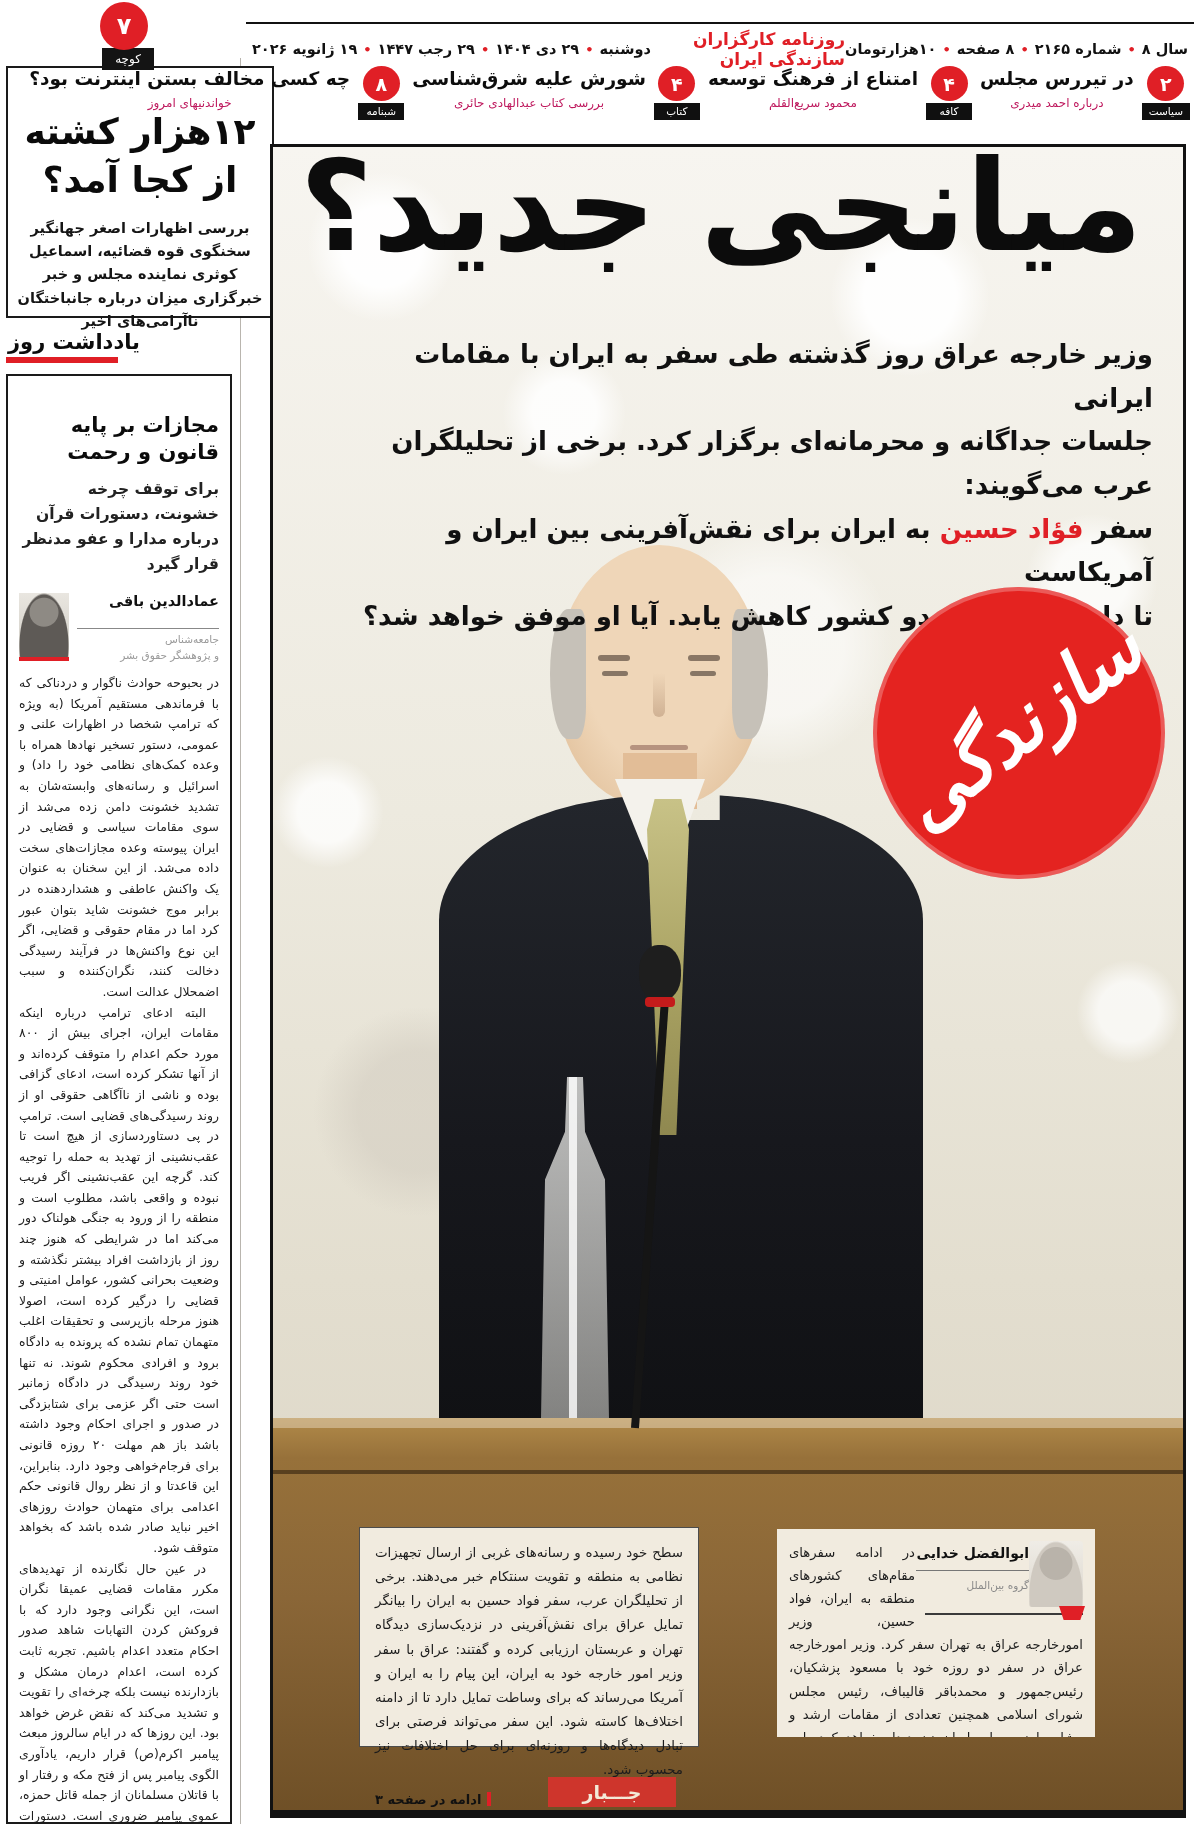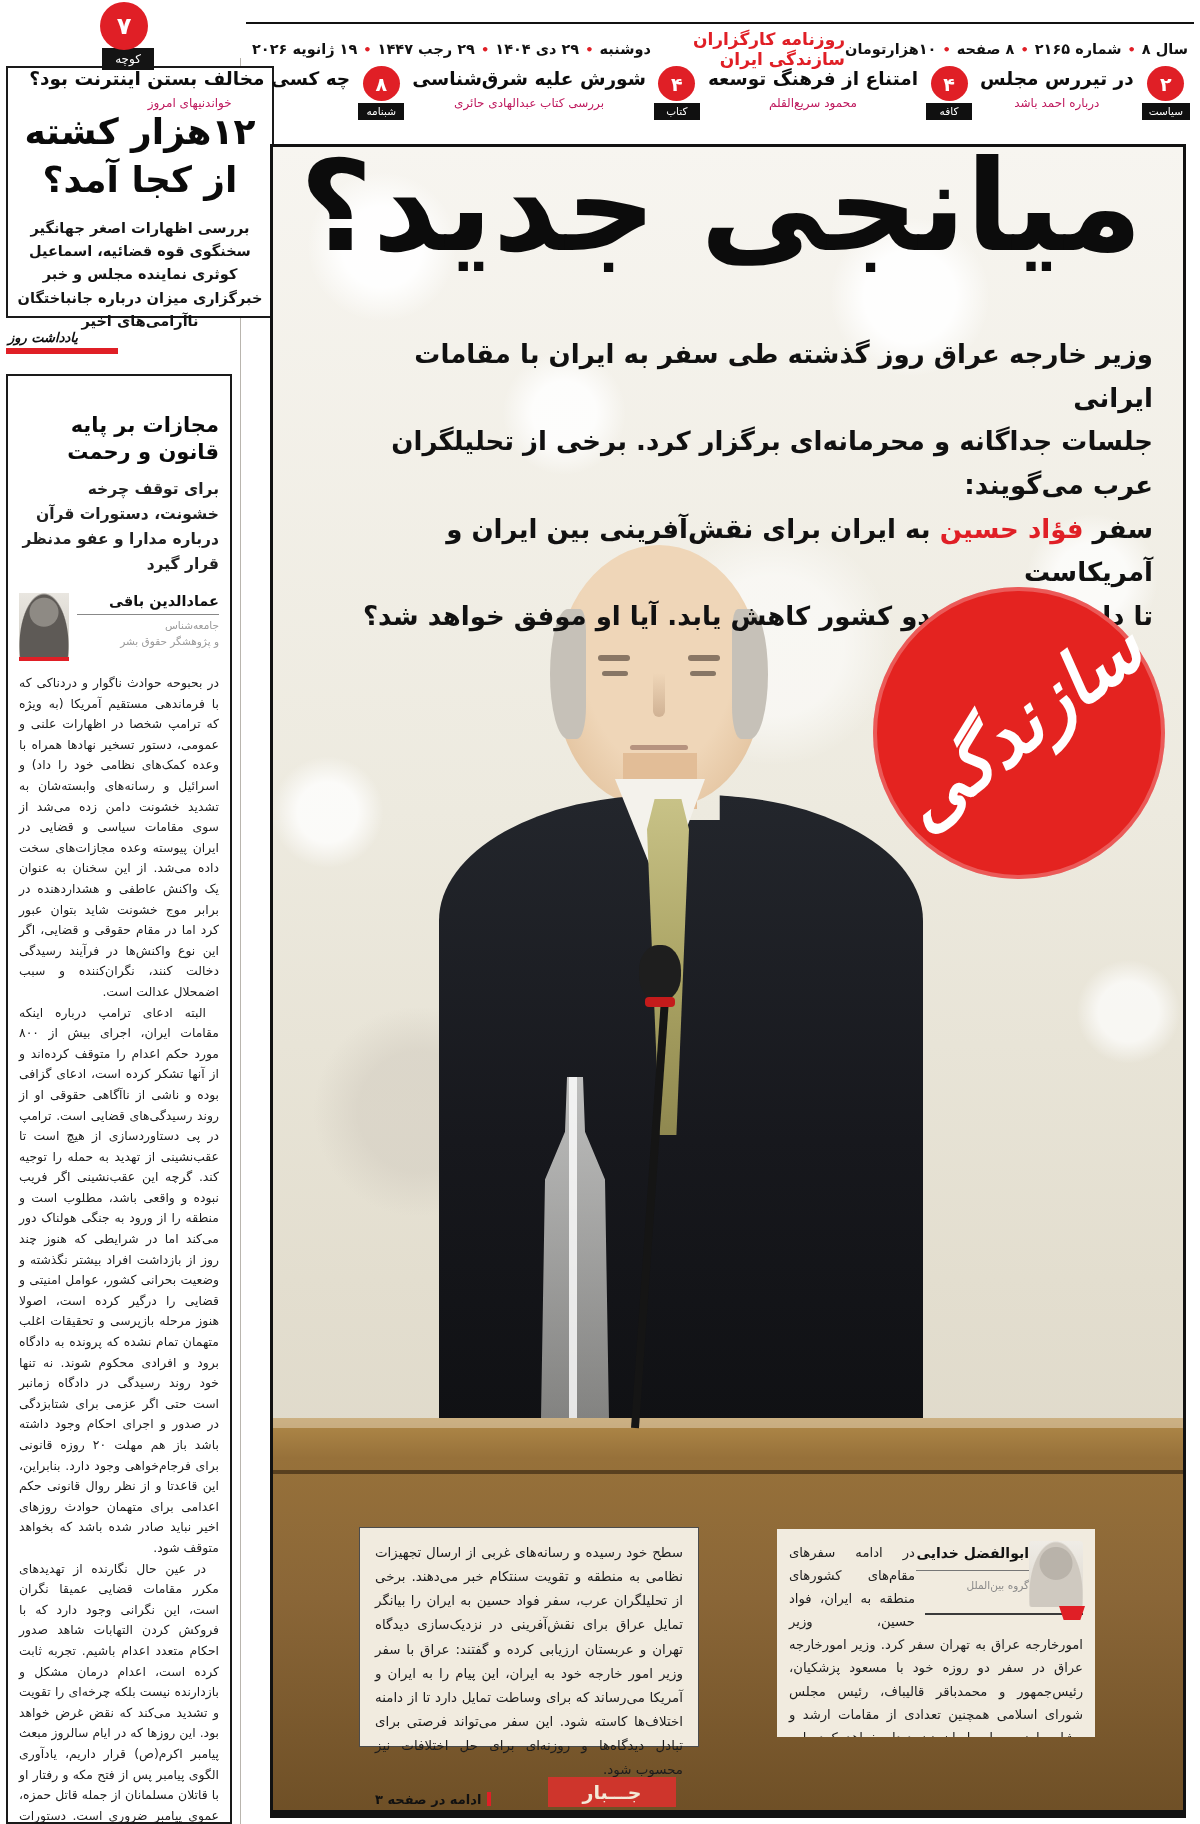--- a/index.html
+++ b/index.html
@@ -130,29 +130,29 @@
   .side-badge { position:absolute; top:2px; left:94px; width:48px; height:48px; border-radius:50%;
                 background:#e01f26; color:#fff; font-size:24px; font-weight:bold; z-index:3;
                 display:flex; align-items:center; justify-content:center; }
   .side-section { position:absolute; top:48px; left:96px; width:52px; height:22px; background:#141414;
                   color:#fff; font-size:12px; display:flex; align-items:center; justify-content:center; z-index:2; }
   .side-box1 { position:absolute; top:66px; left:0; width:268px; height:252px; border:2px solid #1a1a1a;
                background:#fff; padding:40px 8px 6px; text-align:center; }
   .side-h1 { font-size:36px; font-weight:bold; color:#0b0b0b; line-height:1.32; letter-spacing:-1px; }
   .side-summary { margin-top:14px; font-size:14.5px; font-weight:bold; color:#151515; line-height:1.6; }
   .kicker-wrap { position:absolute; top:330px; left:0; width:226px; text-align:left; direction:rtl; }
-  .kicker { font-size:13px; font-weight:bold; color:#0c0c0c; text-align:left; padding-left:2px;font-style:italic; }
+  .kicker { font-size:21px; font-weight:bold; color:#0c0c0c; text-align:left; padding-left:2px; }
   .kicker-bar { margin-top:3px; margin-left:0; width:112px; height:6px; background:#e01f26; float:left; }
   .side-box2 { position:absolute; top:374px; left:0; bottom:0; width:226px; border:2px solid #1a1a1a;
                background:#fff; padding:12px 11px; overflow:hidden; }
   .note-h { font-size:21px; font-weight:bold; color:#0b0b0b; line-height:1.3; margin-top:24px; }
   .note-sub { margin-top:10px; font-size:15.5px; font-weight:bold; color:#222; line-height:1.62; }
   .note-author { display:flex; gap:8px; margin-top:16px; align-items:flex-start; }
   .note-author .info { flex:1; }
-  .n-name { font-size:14.5px; font-weight:bold; color:#111; border-bottom:1px solid #888; padding-bottom:5px; }
+  .n-name { font-size:14.5px; font-weight:bold; color:#111; border-bottom:1px solid #888; padding-bottom:19px; }
   .n-role { font-size:10.5px; color:#9a9a9a; margin-top:4px; }
   .n-photo { width:50px; height:68px; flex:none; border-bottom:4px solid #e01f26;
              background:radial-gradient(circle at 50% 30%, #8e8a84 0 14px, transparent 15px),
                         radial-gradient(ellipse at 50% 82%, #5e5a56 0 24px, transparent 25px),
                         linear-gradient(180deg,#e9e6e0,#cfccc4); }
   .note-body { margin-top:12px; font-size:12.4px; line-height:1.66; color:#1d1d1d; text-align:justify; }
   .note-body p + p { text-indent:13px; }
 
   .interactable { cursor:pointer; }
 </style>
@@ -216,21 +216,21 @@
     </div>
 
     <nav class="nav-strip">
       <div class="nav-item">
         <div class="nav-badge-col">
           <div class="nav-circle">۲</div>
           <div class="nav-section">سیاست</div>
         </div>
         <div class="nav-text-col">
           <div class="nav-title">در تیررس مجلس</div>
-          <div class="nav-sub">درباره احمد باشد</div>
+          <div class="nav-sub">درباره احمد میدری</div>
         </div>
       </div>
       <div class="nav-item">
         <div class="nav-badge-col">
           <div class="nav-circle">۴</div>
           <div class="nav-section">کافه</div>
         </div>
         <div class="nav-text-col">
           <div class="nav-title">امتناع از فرهنگ توسعه</div>
           <div class="nav-sub">محمود سریع‌القلم</div>

